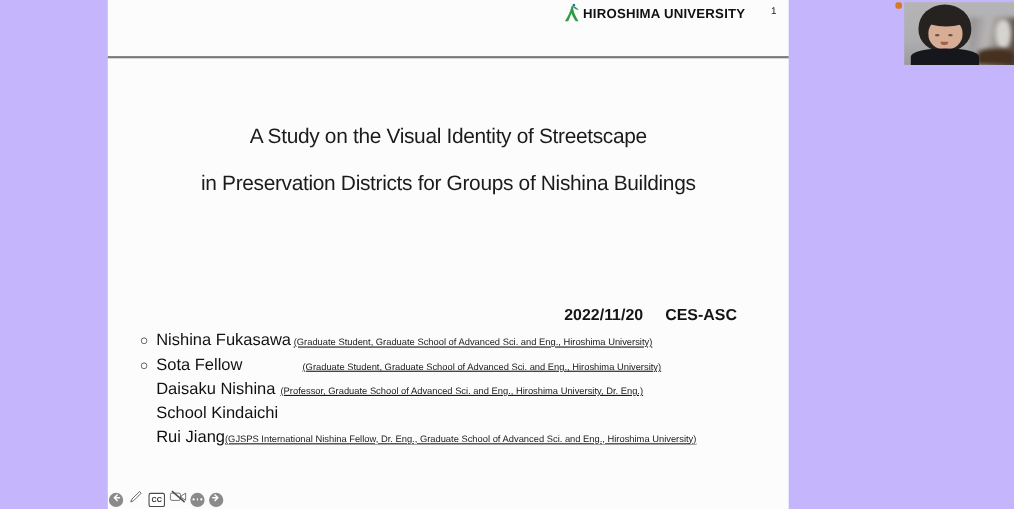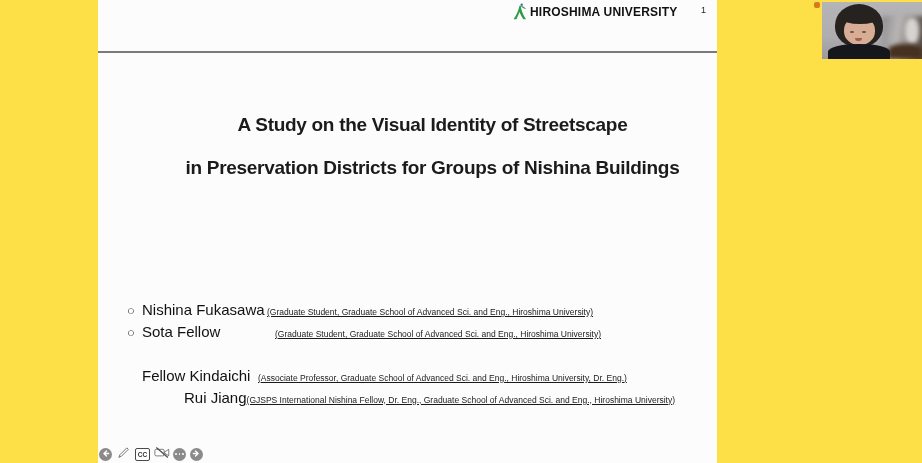--- a/index.html
+++ b/index.html
@@ -1,42 +1,42 @@
 <!DOCTYPE html>
 <html><head>
 <meta charset="utf-8">
 <style>
   html,body{margin:0;padding:0;background:#000;}
-  .stage{position:relative;width:922px;height:463px;background:#fde047;overflow:hidden;
+  .stage{position:relative;width:922px;height:463px;background:#c4b5fd;overflow:hidden;
          font-family:"Liberation Sans",sans-serif;}
 
   
   .slide{position:absolute;left:98px;top:0;width:619px;height:463px;background:#fcfcfc;color:#1b1b1b;}
   .slide-header{position:absolute;left:0;top:0;width:100%;height:51px;}
   .hu-logo{position:absolute;left:413px;top:3px;width:17px;height:19px;}
   .hu-name{position:absolute;left:432px;top:5px;font-size:12px;font-weight:bold;letter-spacing:.2px;color:#111;}
   .page-num{position:absolute;left:603px;top:5px;font-size:9px;color:#222;}
   .header-rule{position:absolute;left:0;top:51px;width:100%;height:2px;background:#7a7a7a;}
 
   .title-block{position:absolute;left:0;top:103px;width:100%;text-align:center;
-               font-size:19px;font-weight:bold;letter-spacing:-.3px;color:#1b1b1b;padding-left:25px;}
+               font-size:19px;font-weight:normal;letter-spacing:-.3px;color:#1b1b1b;}
   .title-block div{height:43px;line-height:43px;white-space:nowrap;}
 
   .date-line{position:absolute;top:279px;right:47px;font-size:14.5px;font-weight:bold;color:#151515;}
   .date-line .evt{margin-left:16px;}
 
   .authors{position:absolute;left:29px;top:301px;}
   .author-row{display:flex;align-items:baseline;height:21.9px;white-space:nowrap;}
   .marker{width:15px;font-size:13px;color:#222;flex:0 0 15px;}
   .aname{font-size:15px;color:#111;}
   .author-row:nth-child(1) .aname{min-width:125px;}
   .author-row:nth-child(2) .aname{min-width:133px;}
   .author-row:nth-child(3) .aname{min-width:113px;}
   .author-row:nth-child(4) .aname{min-width:116px;}
-  .author-row:nth-child(5) .aname{min-width:60px;margin-left:42px;}
+  .author-row:nth-child(5) .aname{min-width:60px;}
   .aff{font-size:8.5px;color:#1a1a1a;text-decoration:underline;}
 
   
   .toolbar{position:absolute;left:99px;top:447px;display:flex;gap:4px;align-items:center;height:14px;}
   .tb-circle{width:13px;height:13px;border-radius:50%;background:#8a8a8a;display:flex;
              align-items:center;justify-content:center;flex:0 0 13px;}
   .tb-plain{width:15px;height:14px;display:flex;align-items:center;justify-content:center;flex:0 0 15px;}
   .cc-badge{width:15px;height:11px;background:#fff;border:1px solid #4a4a4a;border-radius:2px;
             font-size:6.5px;font-weight:bold;color:#333;display:flex;align-items:center;
             justify-content:center;letter-spacing:0;}
@@ -84,39 +84,44 @@
       <span class="hu-name">HIROSHIMA UNIVERSITY</span>
       <span class="page-num">1</span>
     </div>
     <div class="header-rule"></div>
 
     <div class="title-block">
       <div>A Study on the Visual Identity of Streetscape</div>
       <div>in Preservation Districts for Groups of Nishina Buildings</div>
     </div>
 
+    <div class="date-line">
+      <span>2022/11/20</span>
+      <span class="evt">CES-ASC</span>
+    </div>
 
     <div class="authors">
       <div class="author-row">
         <span class="marker">○</span>
         <span class="aname">Nishina Fukasawa</span>
         <span class="aff">(Graduate Student, Graduate School of Advanced Sci. and Eng., Hiroshima University)</span>
       </div>
       <div class="author-row">
         <span class="marker">○</span>
         <span class="aname">Sota Fellow</span>
         <span class="aff">(Graduate Student, Graduate School of Advanced Sci. and Eng., Hiroshima University)</span>
       </div>
       <div class="author-row">
         <span class="marker"></span>
+        <span class="aname">Daisaku Nishina</span>
+        <span class="aff">(Professor, Graduate School of Advanced Sci. and Eng., Hiroshima University, Dr. Eng.)</span>
       </div>
       <div class="author-row">
         <span class="marker"></span>
-        <span class="aname">Fellow Kindaichi</span>
-        <span class="aff">(Associate Professor, Graduate School of Advanced Sci. and Eng., Hiroshima University, Dr. Eng.)</span>
+        <span class="aname">School Kindaichi</span>
       </div>
       <div class="author-row">
         <span class="marker"></span>
         <span class="aname">Rui Jiang</span>
         <span class="aff">(GJSPS International Nishina Fellow, Dr. Eng., Graduate School of Advanced Sci. and Eng., Hiroshima University)</span>
       </div>
     </div>
   </div>
 
   <div class="toolbar">

